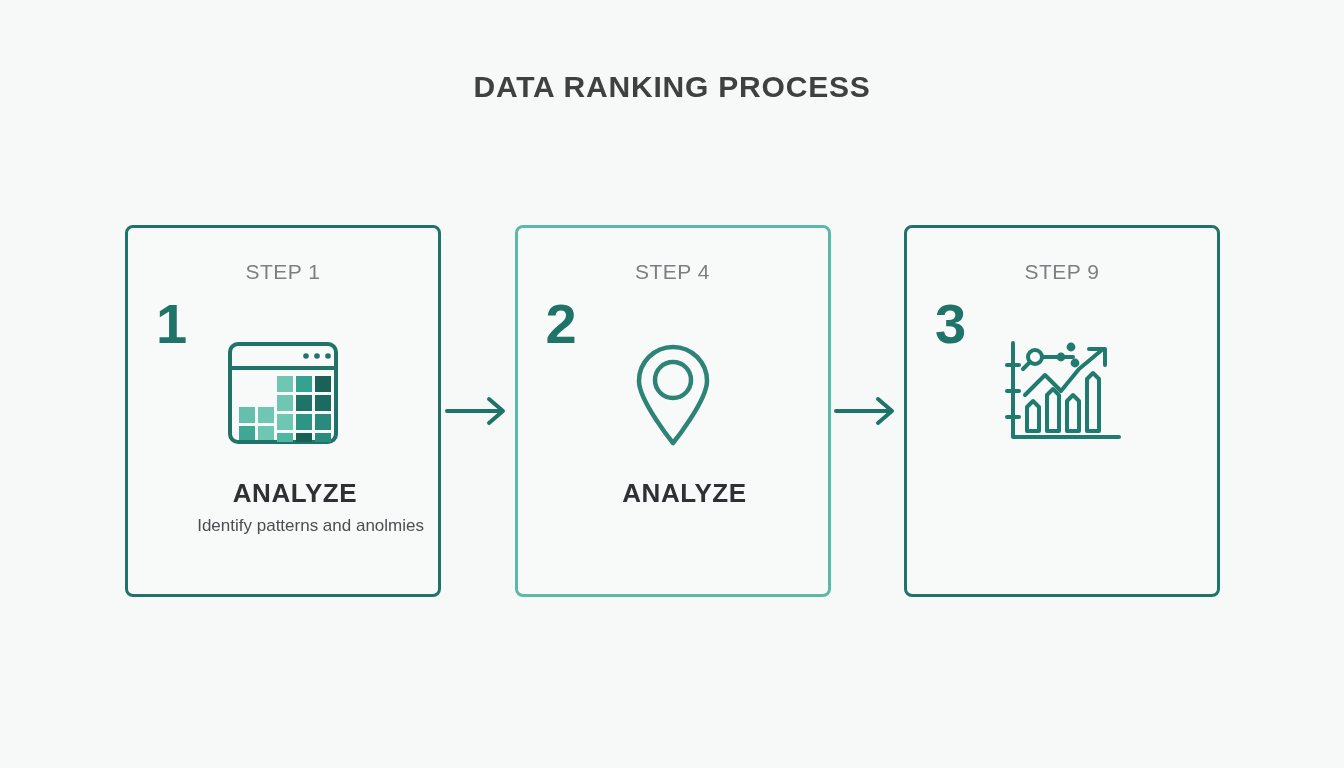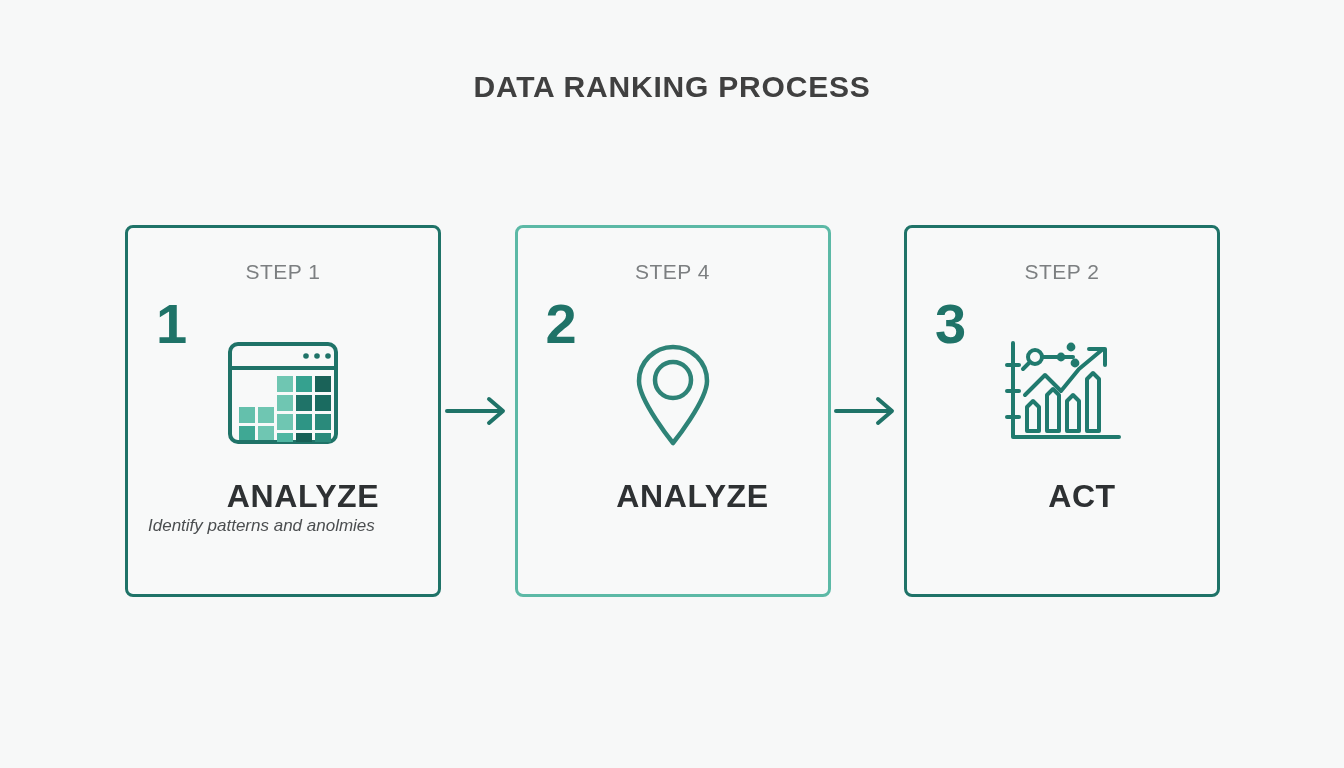--- a/index.html
+++ b/index.html
@@ -81,40 +81,39 @@
     width: 100%;
     height: 125px;
     display: flex;
     align-items: center;
     justify-content: center;
   }
 
   .card-title {
     position: absolute;
     top: 250px;
-    left: 8px;
+    left: 0;
     width: 100%;
     text-align: center;
-    font-size: 32px;
+    font-size: 26px;
     font-weight: bold;
     letter-spacing: 0.6px;
     color: #2e3133;
     padding-left: 24px;
   }
 
   .card-desc {
     position: absolute;
     top: 286px;
     left: 20px;
     width: 276px;
-    text-align: left;
+    text-align: right;
     font-size: 17px;
     line-height: 1.45;
     color: #4b4e50;
-    font-style: italic;
   }
 
   
   .arrow {
     flex: 1 1 auto;
     display: flex;
     align-items: center;
     justify-content: center;
     height: 372px;
   }
@@ -186,21 +185,21 @@
   </div>
 
   <div class="arrow">
     <svg width="66" height="34" viewBox="0 0 66 34">
       <line x1="2" y1="17" x2="56" y2="17" stroke="#1f7368" stroke-width="4" stroke-linecap="round"></line>
       <polyline points="44,5 58,17 44,29" fill="none" stroke="#1f7368" stroke-width="4" stroke-linecap="round" stroke-linejoin="round"></polyline>
     </svg>
   </div>
 
   <div class="card">
-    <div class="step-label">STEP 2</div>
+    <div class="step-label">STEP 9</div>
     <div class="big-number">3</div>
 
     <div class="icon-wrap">
       <svg width="126" height="112" viewBox="0 0 126 112">
         <g fill="none" stroke="#207a6e" stroke-width="4" stroke-linecap="round" stroke-linejoin="round">
 
           <polyline points="14,6 14,100 120,100"></polyline>
           <line x1="8" y1="28" x2="20" y2="28"></line>
           <line x1="8" y1="54" x2="20" y2="54"></line>
           <line x1="8" y1="80" x2="20" y2="80"></line>
@@ -216,16 +215,15 @@
           <circle cx="36" cy="20" r="7"></circle>
           <line x1="31" y1="25" x2="24" y2="32"></line>
           <line x1="43" y1="20" x2="74" y2="20"></line>
           <circle cx="62" cy="20" r="2.4" fill="#207a6e"></circle>
           <circle cx="72" cy="10" r="2.4" fill="#207a6e"></circle>
           <circle cx="76" cy="26" r="2.4" fill="#207a6e"></circle>
         </g>
       </svg>
     </div>
 
-    <div class="card-title">ACT</div>
   </div>
 
 </div>
 
 </body></html>

